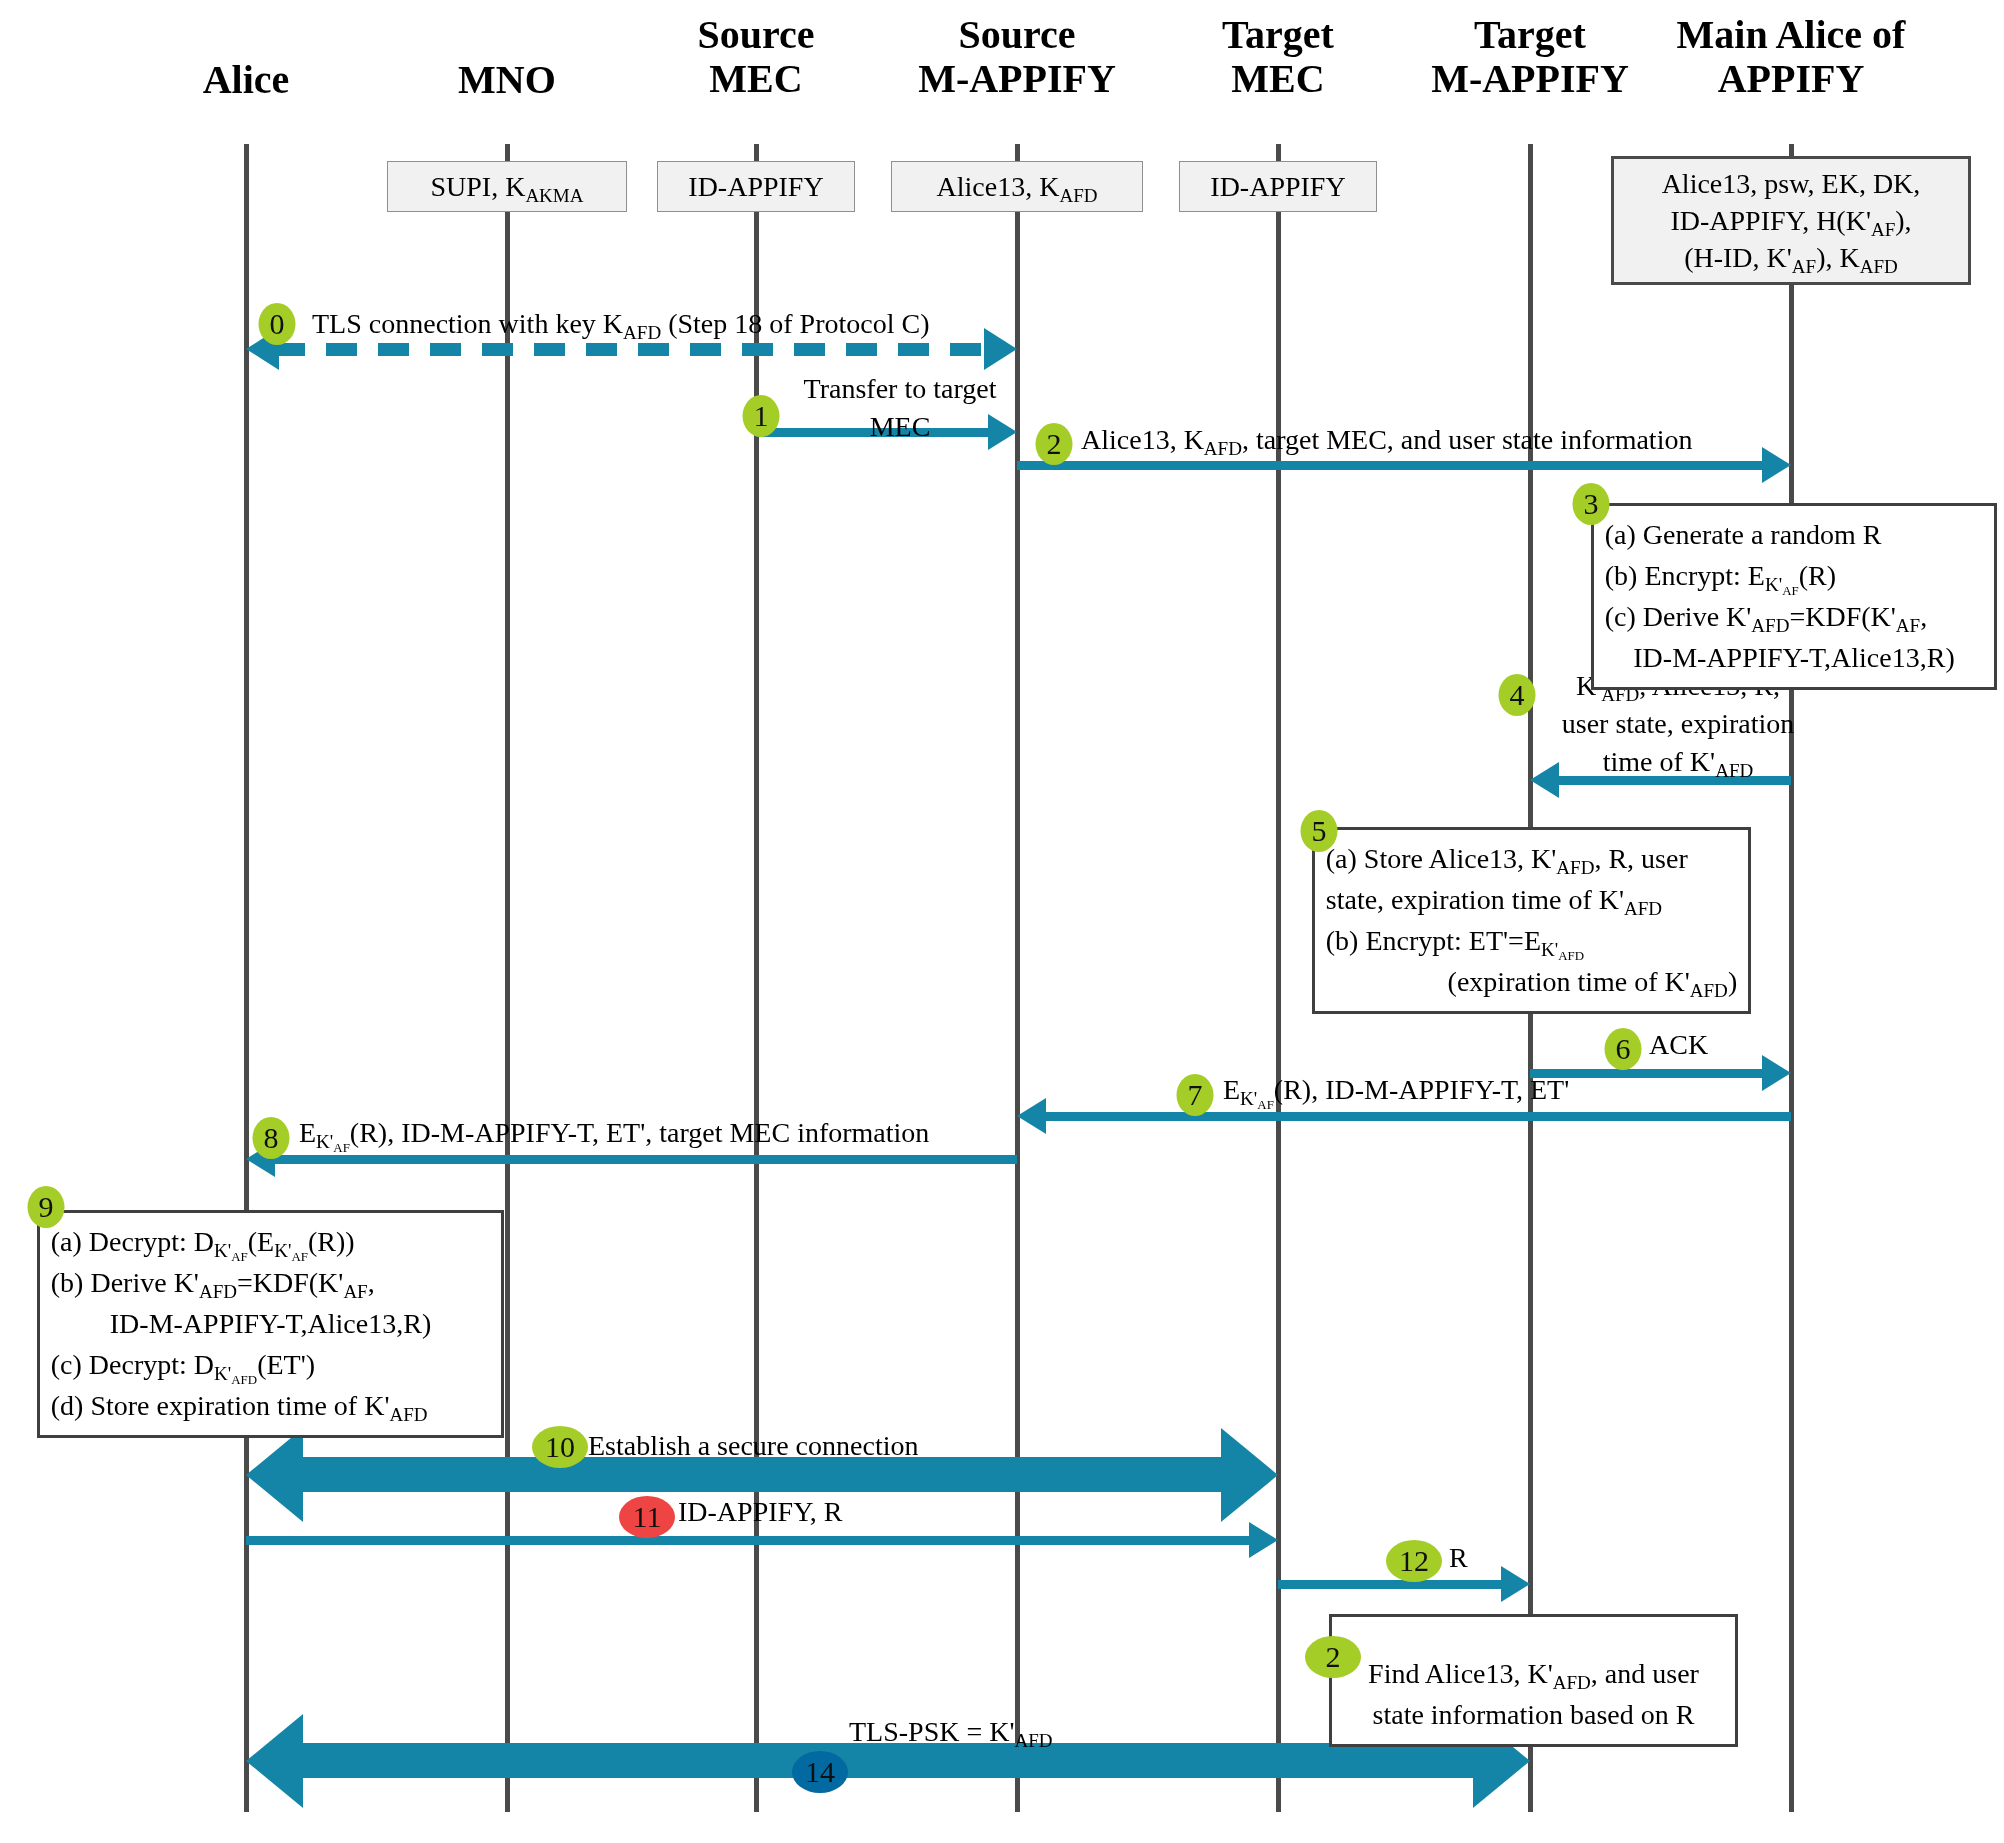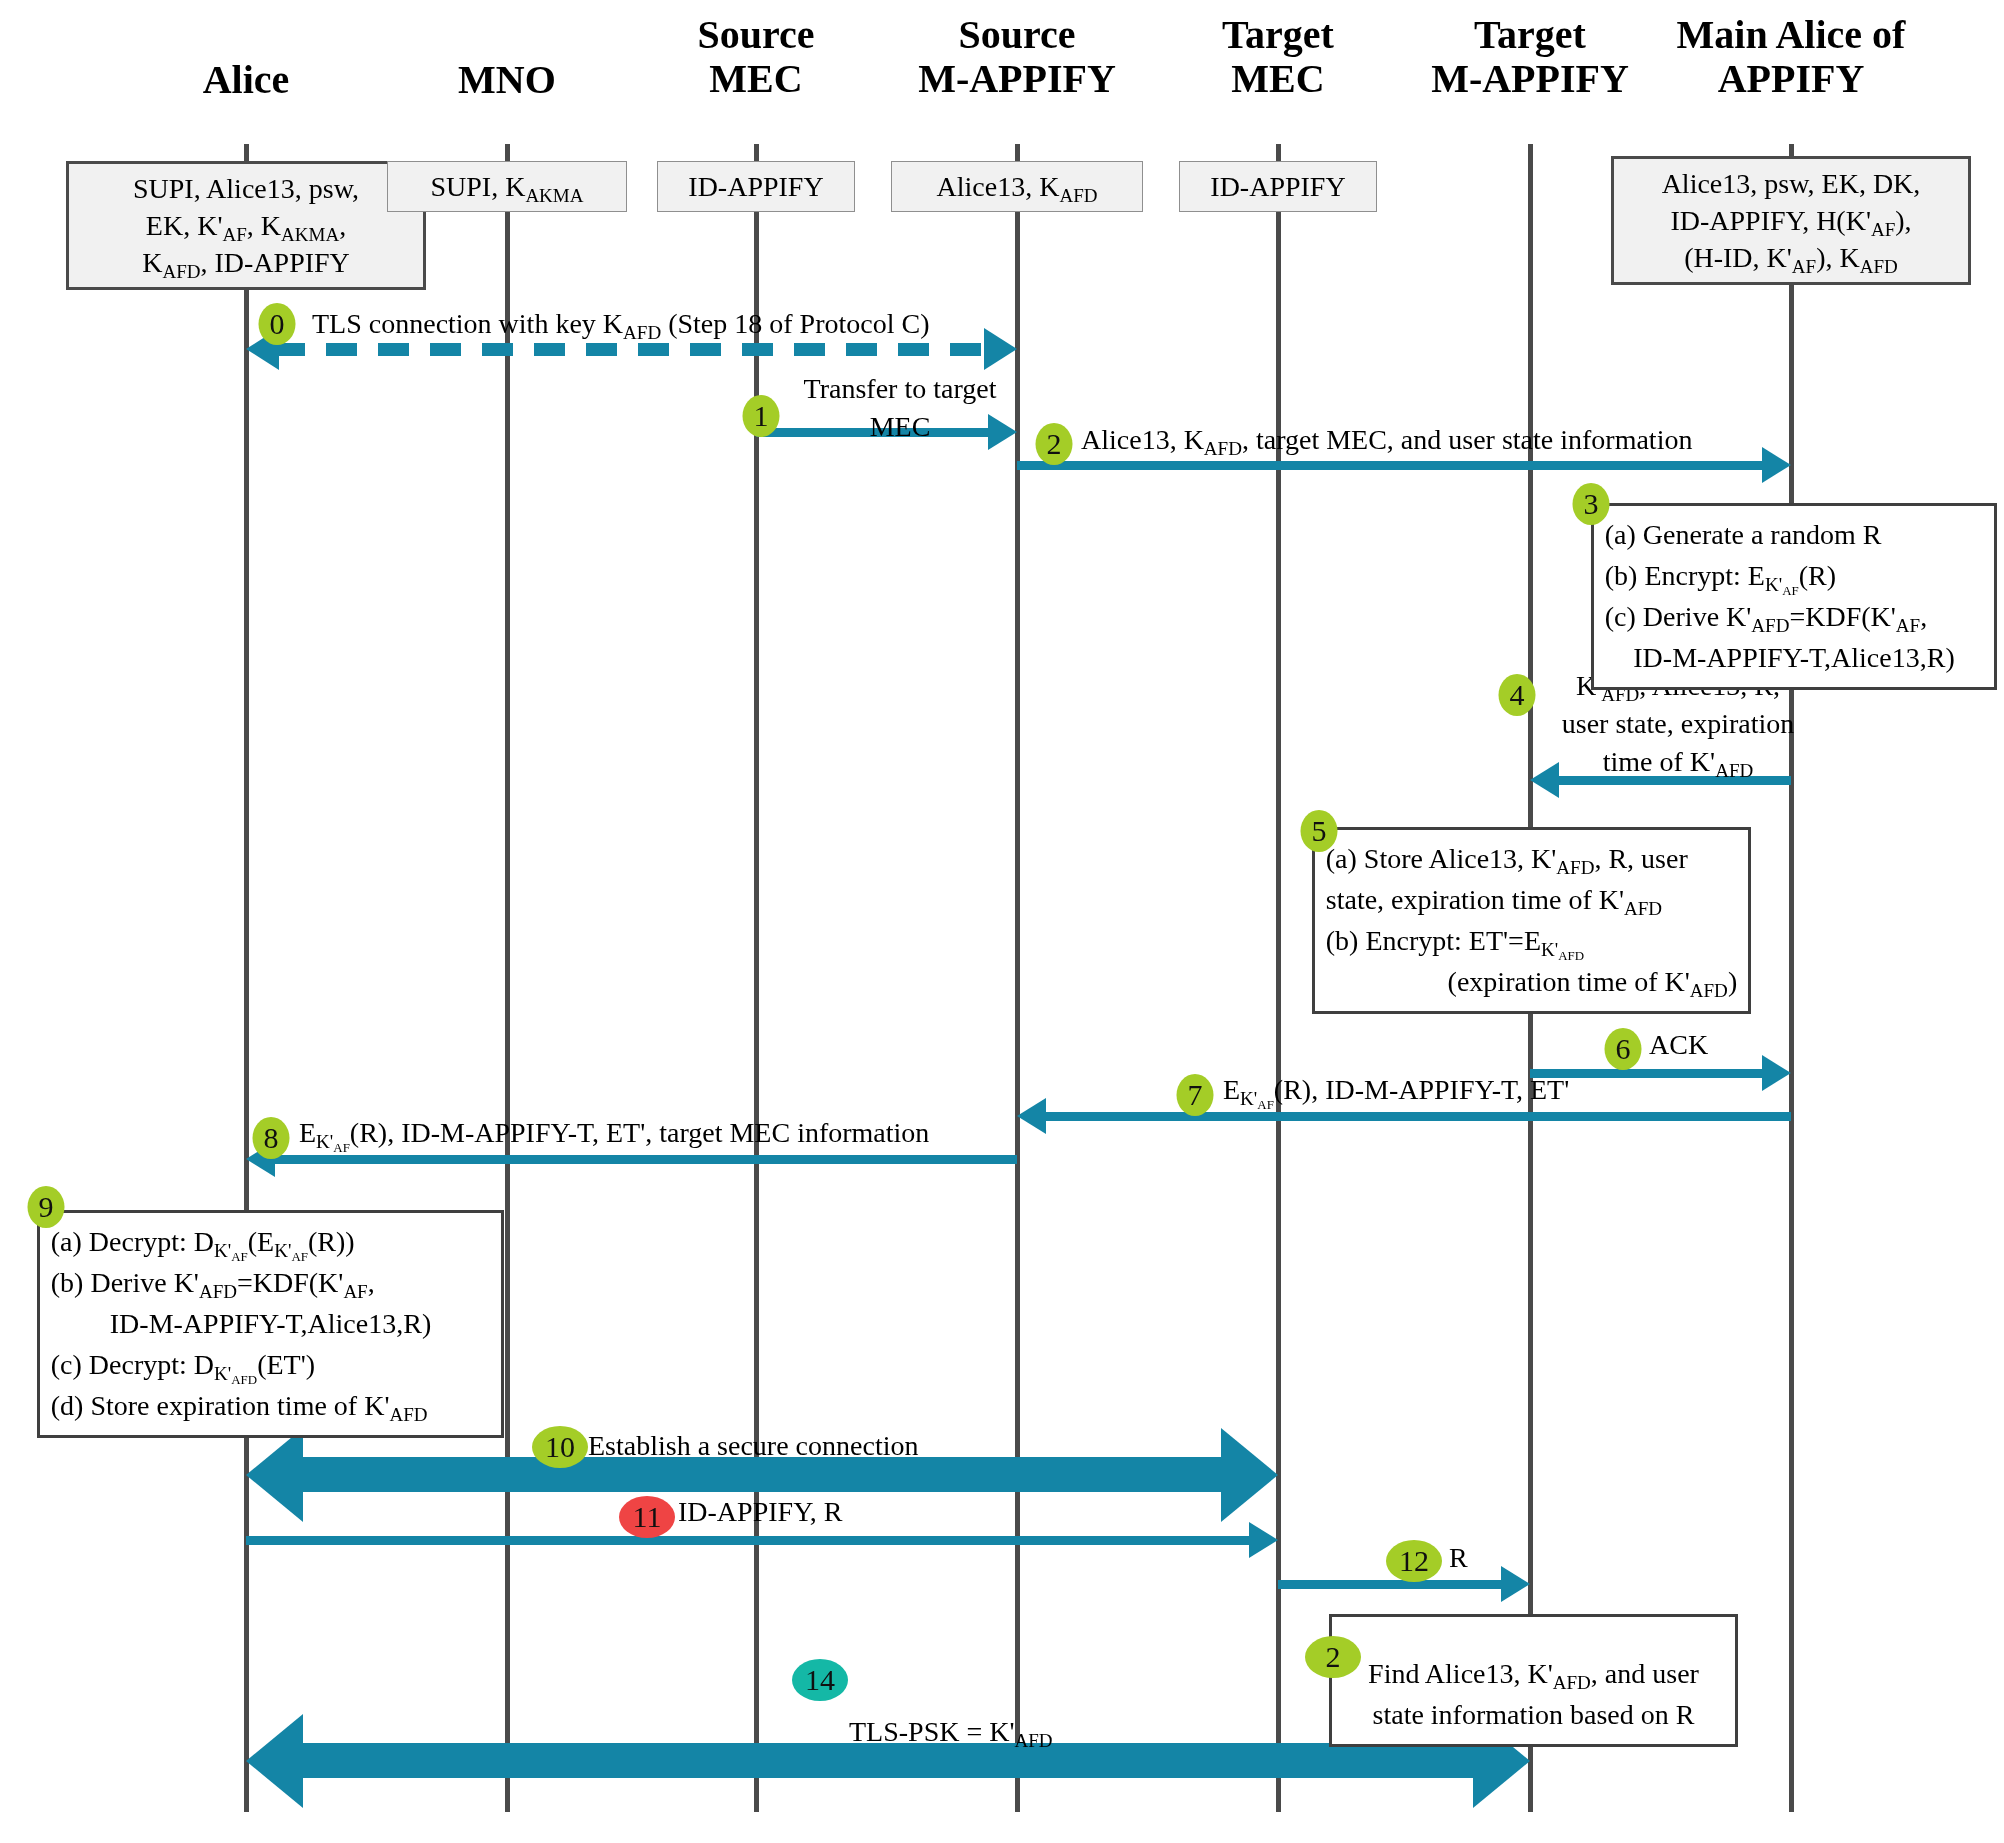--- a/index.html
+++ b/index.html
@@ -20,25 +20,20 @@
   sub{font-size:68%;line-height:0;vertical-align:-0.32em}
 </style>
 </head>
 <body>
 
 <div id="stage">
     <div class="actor-header" style="left: 48px; top: 58px; width: 396px;">
       <div>Alice</div>
     </div>
     <div class="lifeline" style="left: 244px; top: 144px; height: 1668px; background: rgb(74, 74, 74);"></div>
-    <div class="state-box dark" style="left: 66px; top: 161px; width: 360px; background: rgb(241, 241, 241);">
-      <div>SUPI, Alice13, psw,</div>
-      <div>EK, K'<sub>AF</sub>, K<sub>AKMA</sub>,</div>
-      <div>K<sub>AFD</sub>, ID-APPIFY</div>
-    </div>
     <div class="actor-header" style="left: 309px; top: 58px; width: 396px;">
       <div>MNO</div>
     </div>
     <div class="lifeline" style="left: 505px; top: 144px; height: 1668px; background: rgb(74, 74, 74);"></div>
     <div class="state-box light" style="left: 387px; top: 161px; width: 240px; background: rgb(241, 241, 241);">
       <div>SUPI, K<sub>AKMA</sub></div>
     </div>
     <div class="actor-header" style="left: 558px; top: 13.2px; width: 396px;">
       <div>Source</div>
       <div>MEC</div>
@@ -146,21 +141,21 @@
       <div class="head" style="right: 0px; top: 0px; border-top: 18px solid transparent; border-bottom: 18px solid transparent; border-left: 29px solid rgb(20, 133, 166);"></div>
     </div>
     <div class="msg-label" style="left: 1449px; top: 1539px;">R</div>
     <div class="badge" style="left: 1414px; top: 1561px; width: 56px; height: 42px; background: rgb(164, 205, 39);">12</div>
     <div class="msg" style="left: 246px; top: 1714px; width: 1284px; height: 94px;">
       <div class="shaft" style="left: 52px; right: 52px; top: 29px; height: 35px; background: rgb(20, 133, 166);"></div>
       <div class="head" style="left: 0px; top: 0px; border-top: 47px solid transparent; border-bottom: 47px solid transparent; border-right: 57px solid rgb(20, 133, 166);"></div>
       <div class="head" style="right: 0px; top: 0px; border-top: 47px solid transparent; border-bottom: 47px solid transparent; border-left: 57px solid rgb(20, 133, 166);"></div>
     </div>
     <div class="msg-label" style="left: 849px; top: 1713px;">TLS-PSK = K'<sub>AFD</sub></div>
-    <div class="badge" style="left: 820px; top: 1680px; width: 56px; height: 42px; background: #14b8a6;">14</div>
+    <div class="badge" style="left: 820px; top: 1772px; width: 56px; height: 42px; background: #0369a1;">14</div>
     <div class="note" style="left: 1591px; top: 503px; width: 406px; border-color: rgb(63, 63, 63);">
       <div style="text-align: left;">(a) Generate a random R</div>
       <div style="text-align: left;">(b) Encrypt: E<sub>K'<sub>AF</sub></sub>(R)</div>
       <div style="text-align: left;">(c) Derive K'<sub>AFD</sub>=KDF(K'<sub>AF</sub>,</div>
       <div style="text-align: center;">ID-M-APPIFY-T,Alice13,R)</div>
     </div>
     <div class="badge" style="left: 1591px; top: 504px; width: 37px; height: 42px; background: rgb(164, 205, 39);">3</div>
     <div class="note" style="left: 1312px; top: 827px; width: 439px; border-color: rgb(63, 63, 63);">
       <div style="text-align: left;">(a) Store Alice13, K'<sub>AFD</sub>, R, user</div>
       <div style="text-align: left;">state, expiration time of K'<sub>AFD</sub></div>

